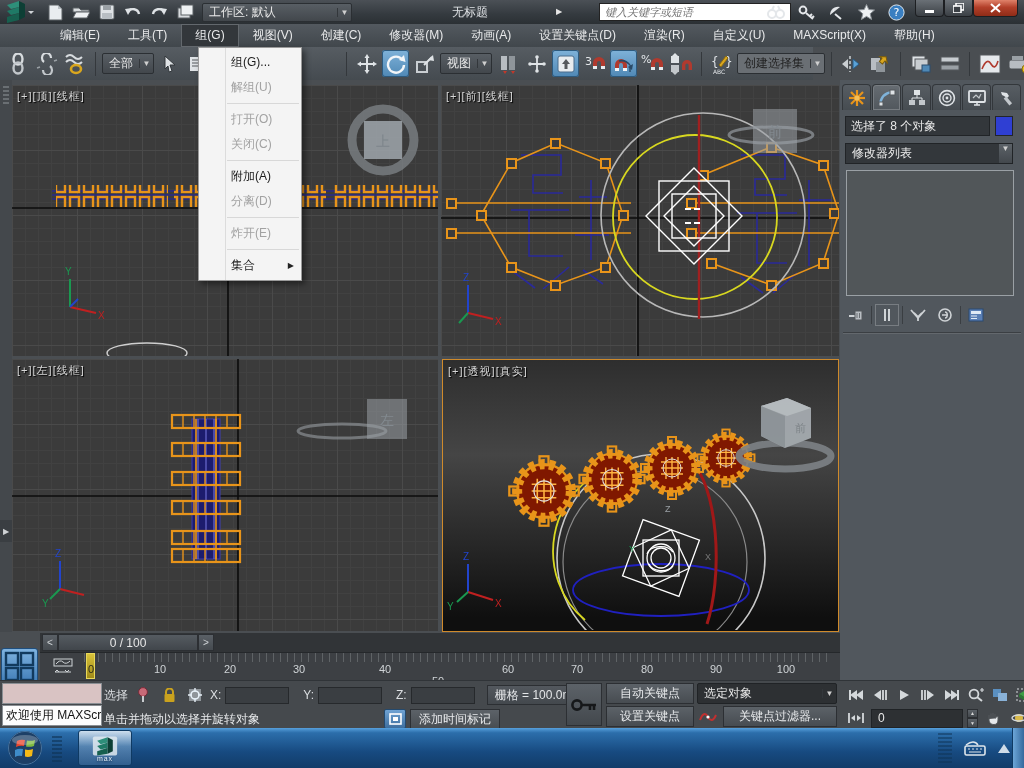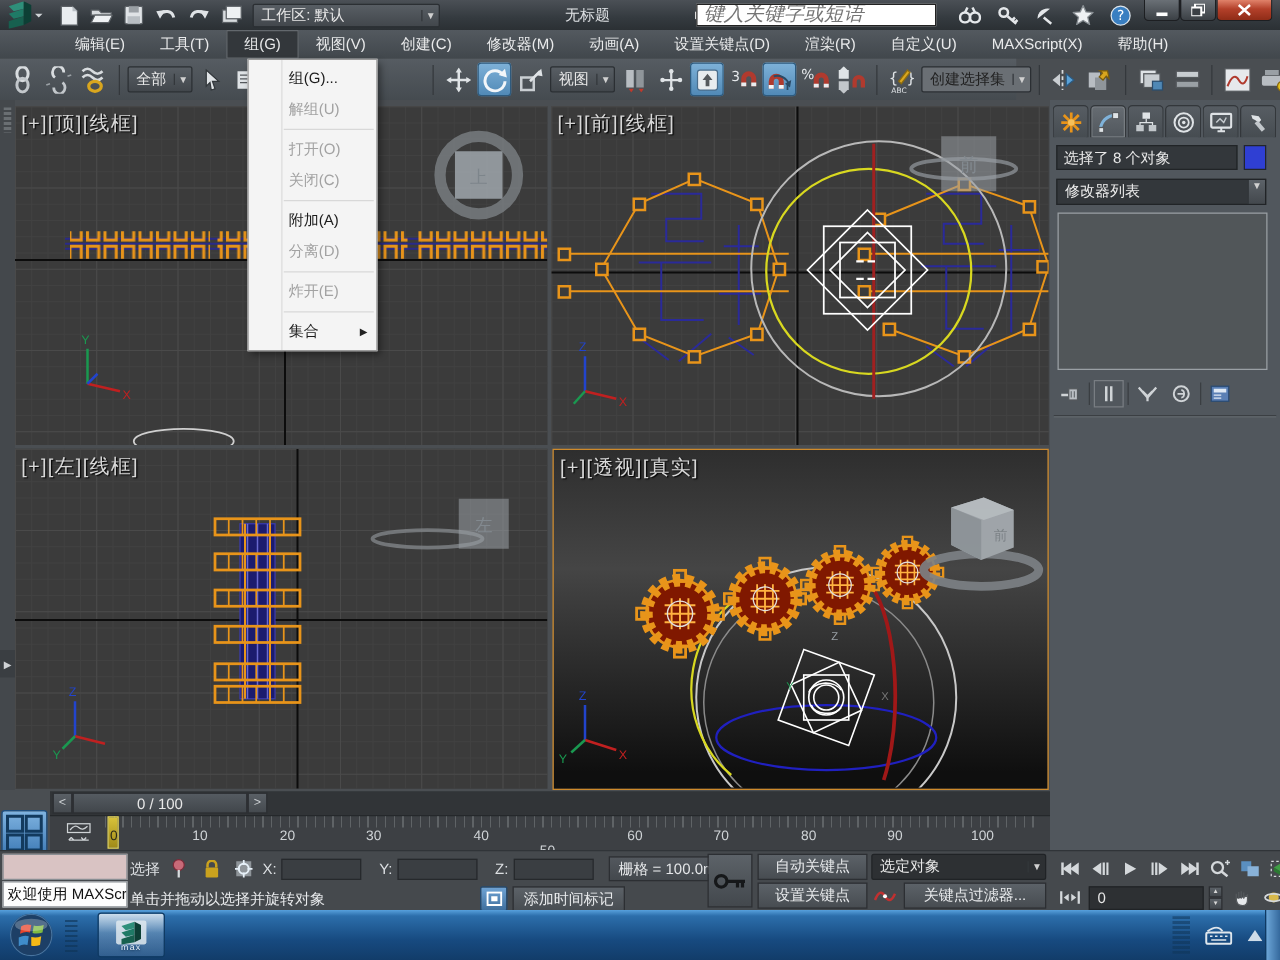--- a/index.html
+++ b/index.html
@@ -13,22 +13,22 @@
     background:linear-gradient(#4b5056,#343a3f 60%,#2b3034); display:flex; align-items:center; }
   #maxlogo { width:40px; height:24px; display:flex; align-items:center; justify-content:center; }
   .qat { display:flex; align-items:center; gap:4px; margin-left:4px; }
   .qbtn { width:22px; height:20px; display:flex; align-items:center; justify-content:center; }
   .dd { background:linear-gradient(#585e64,#42474c); border:1px solid #2b2f33; border-radius:2px;
         display:flex; align-items:center; height:19px; color:#e8e8e8; }
   .dd .txt { flex:1; padding:0 6px; white-space:nowrap; overflow:hidden; }
   .dd .arr { width:14px; text-align:center; font-size:8px; color:#d0d0d0; border-left:1px solid #33373b; }
   #workspace-dd { width:150px; margin-left:6px; }
   #win-title { position:absolute; left:380px; width:180px; text-align:center; color:#dfe2e5; top:4px; }
-  #searchbox { position:absolute; left:557px; top:3px; width:192px; height:18px; background:#fff;
-     border:1px solid #222; color:#777; font-style:italic; font-size:16px; padding:0 5px; }
+  #searchbox { position:absolute; left:599px; top:3px; width:192px; height:18px; background:#fff;
+     border:1px solid #222; color:#777; font-style:italic; font-size:11px; padding:0 5px; }
   #search-play { position:absolute; left:556px; top:7px; color:#e8e8e8; font-size:8px; }
   #tb-icons { position:absolute; left:765px; top:2px; display:flex; gap:8px; align-items:center; }
   #winctrl { position:absolute; right:6px; top:0; display:flex; }
   .wbtn { width:29px; height:17px; border:1px solid #1d1f22; border-top:none;
      background:linear-gradient(#6a7076,#3b4045); border-radius:0 0 4px 4px;
      display:flex; align-items:center; justify-content:center; color:#fff; font-size:9px; }
   .wbtn.close { width:45px; background:linear-gradient(#e0826a,#b3402a 45%,#8f2c17); }
 
   
   #menubar { left:0; top:24px; width:1024px; height:23px;
@@ -53,21 +53,21 @@
   .viewport { background-color:#3b3b3b; overflow:hidden; }
   .grid { background-image:
       linear-gradient(#4a4a4a 1px,transparent 1px), linear-gradient(90deg,#4a4a4a 1px,transparent 1px),
       linear-gradient(#414141 1px,transparent 1px), linear-gradient(90deg,#414141 1px,transparent 1px);
       background-size:65px 65px,65px 65px,13px 13px,13px 13px; }
   #vp-top   { left:12px;  top:85px;  width:426px; height:271px; }
   #vp-front { left:441px; top:85px;  width:398px; height:271px; }
   #vp-left  { left:12px;  top:359px; width:426px; height:272px; }
   #vp-persp { left:442px; top:359px; width:397px; height:273px;
      background:linear-gradient(#2e2e2e, #454545 35%, #0f0f0f 95%); border:1.5px solid #cf8a2b; }
-  .vp-label { position:absolute; left:5px; top:4px; color:#d8d8d8; font-size:16px; letter-spacing:1px;
+  .vp-label { position:absolute; left:5px; top:4px; color:#d8d8d8; font-size:11px; letter-spacing:1px;
       text-shadow:1px 1px 1px #000; white-space:nowrap; }
   .vp-svg { position:absolute; left:0; top:0; }
 
   
   #cmdpanel { left:840px; top:80px; width:184px; height:600px; background:#51575d; }
   #cp-tabs { position:absolute; left:2px; top:4px; display:flex; gap:1px; }
   .cp-tab { width:29px; height:26px; background:linear-gradient(#575d63,#464c51);
      border:1px solid #33373b; border-bottom:none; border-radius:4px 4px 0 0;
      display:flex; align-items:center; justify-content:center; }
   .cp-tab.sel { background:linear-gradient(#666c72,#51575d); box-shadow:inset 0 0 0 1px #777c81; }

